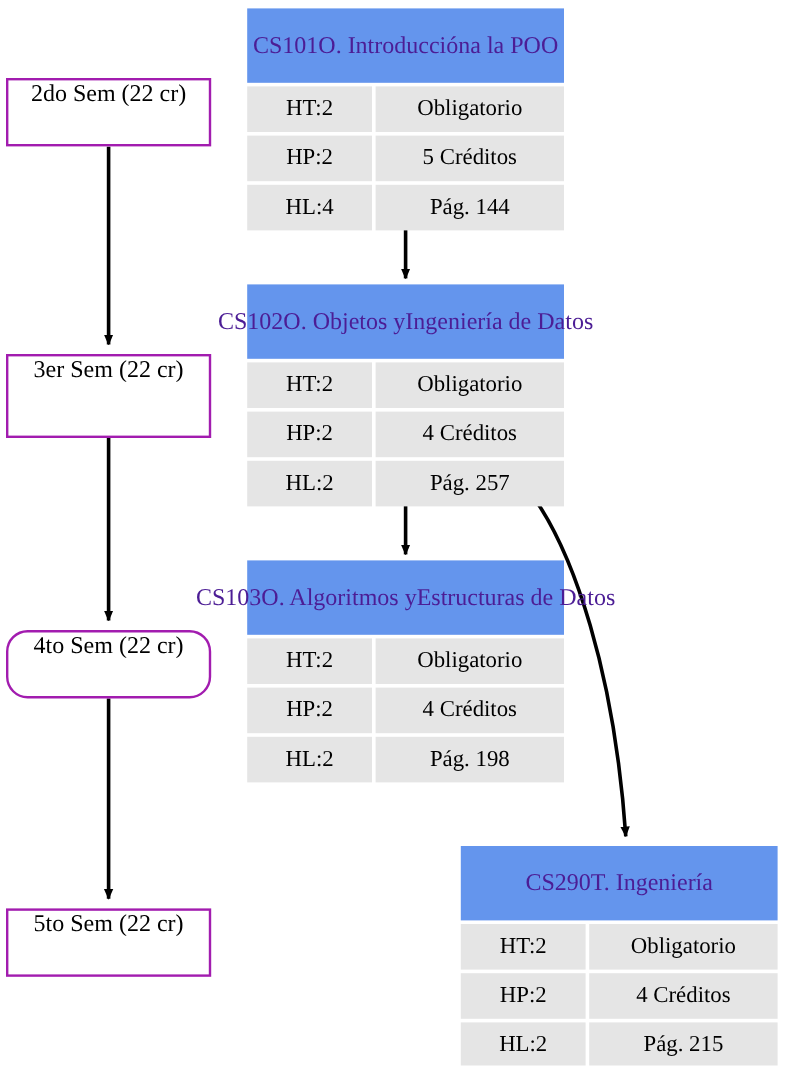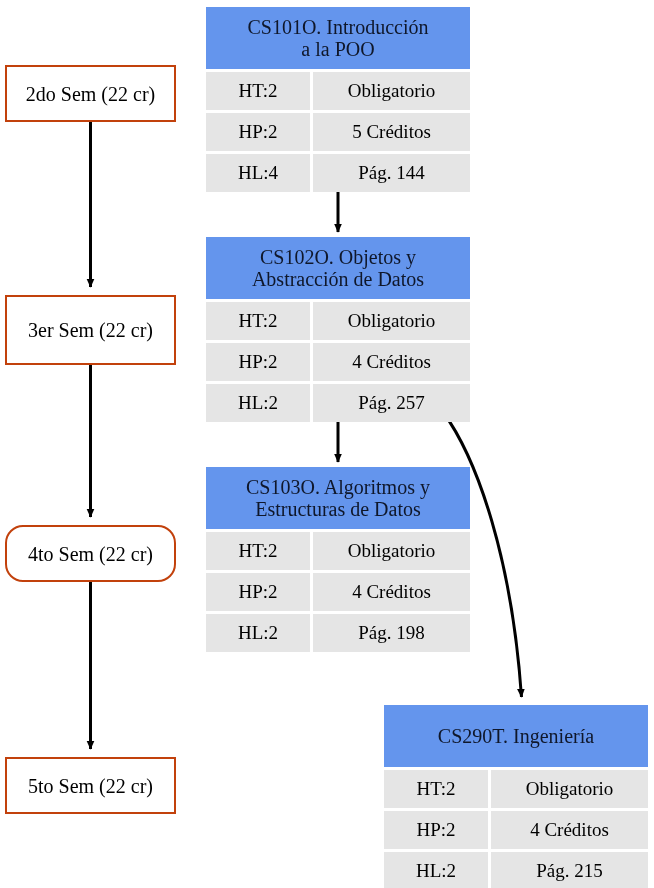--- a/index.html
+++ b/index.html
@@ -33,48 +33,48 @@
     width: 654px;
     height: 888px;
     pointer-events: none;
   }
 
   
   .term-node {
     position: absolute;
     box-sizing: border-box;
     background: #ffffff;
-    border: 2px solid #c2410c;
-    display: flex;
-    align-items: center;
+    border: 2px solid #a21caf;
+    display: flex;
+    align-items: flex-start;
     justify-content: center;
   }
   .term-label {
     font-size: 20px;
     color: #000000;
     line-height: 1.1;
     white-space: nowrap;
   }
 
   
   .course-node {
     position: absolute;
     box-sizing: border-box;
     display: flex;
     flex-direction: column;
     gap: 3px;
   }
   .course-title {
     background: #6495ED;
-    color: #0f172a;
+    color: #4c1d95;
     font-size: 20px;
     line-height: 1.12;
     text-align: center;
     display: flex;
-    flex-direction: column;
+    flex-direction: row;
     align-items: center;
     justify-content: center;
     padding: 2px 4px;
     box-sizing: border-box;
     height: 62px;
   }
   .course-title span { display: block; white-space: nowrap; }
 
   .course-row {
     display: flex;
@@ -148,21 +148,21 @@
     </div>
     <div class="course-row">
       <div class="cell cell-left">HL:4</div>
       <div class="cell cell-right">Pág. 144</div>
     </div>
   </div>
 
   <div class="course-node" style="left:206px; top:237px; width:264px;">
     <div class="course-title">
       <span>CS102O. Objetos y</span>
-      <span>Abstracción de Datos</span>
+      <span>Ingeniería de Datos</span>
     </div>
     <div class="course-row">
       <div class="cell cell-left">HT:2</div>
       <div class="cell cell-right">Obligatorio</div>
     </div>
     <div class="course-row">
       <div class="cell cell-left">HP:2</div>
       <div class="cell cell-right">4 Créditos</div>
     </div>
     <div class="course-row">

